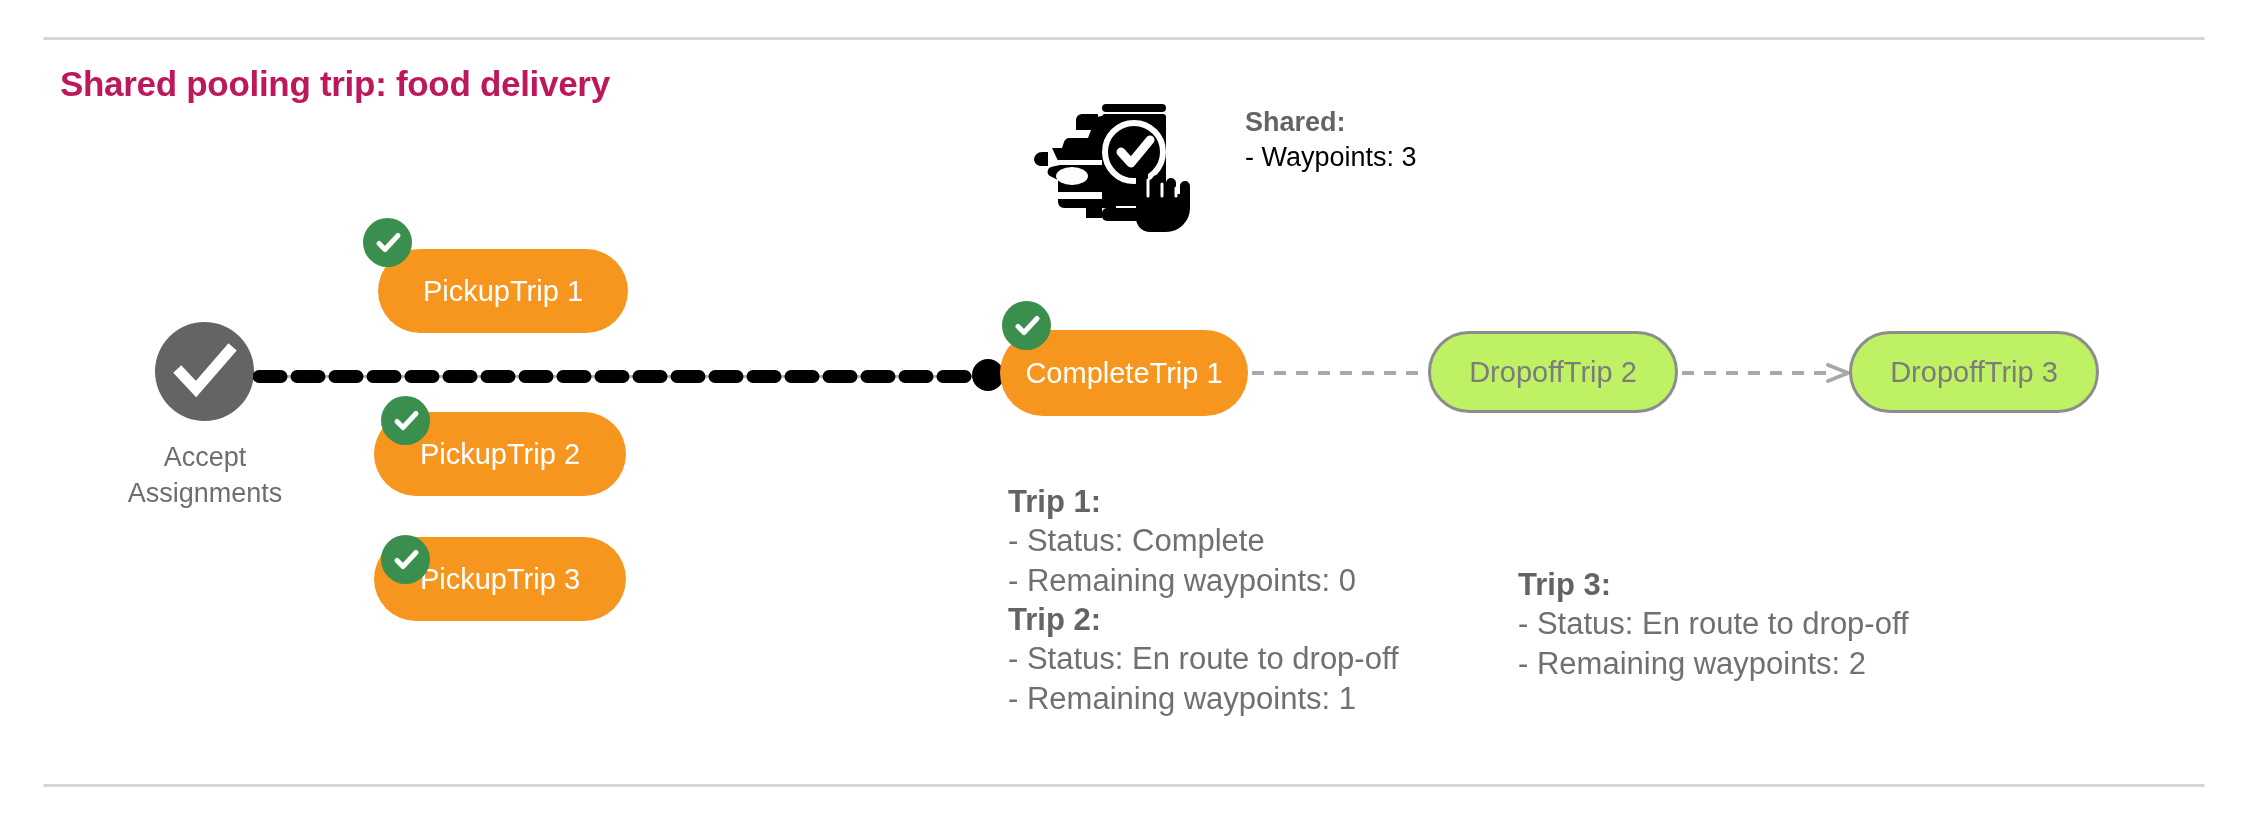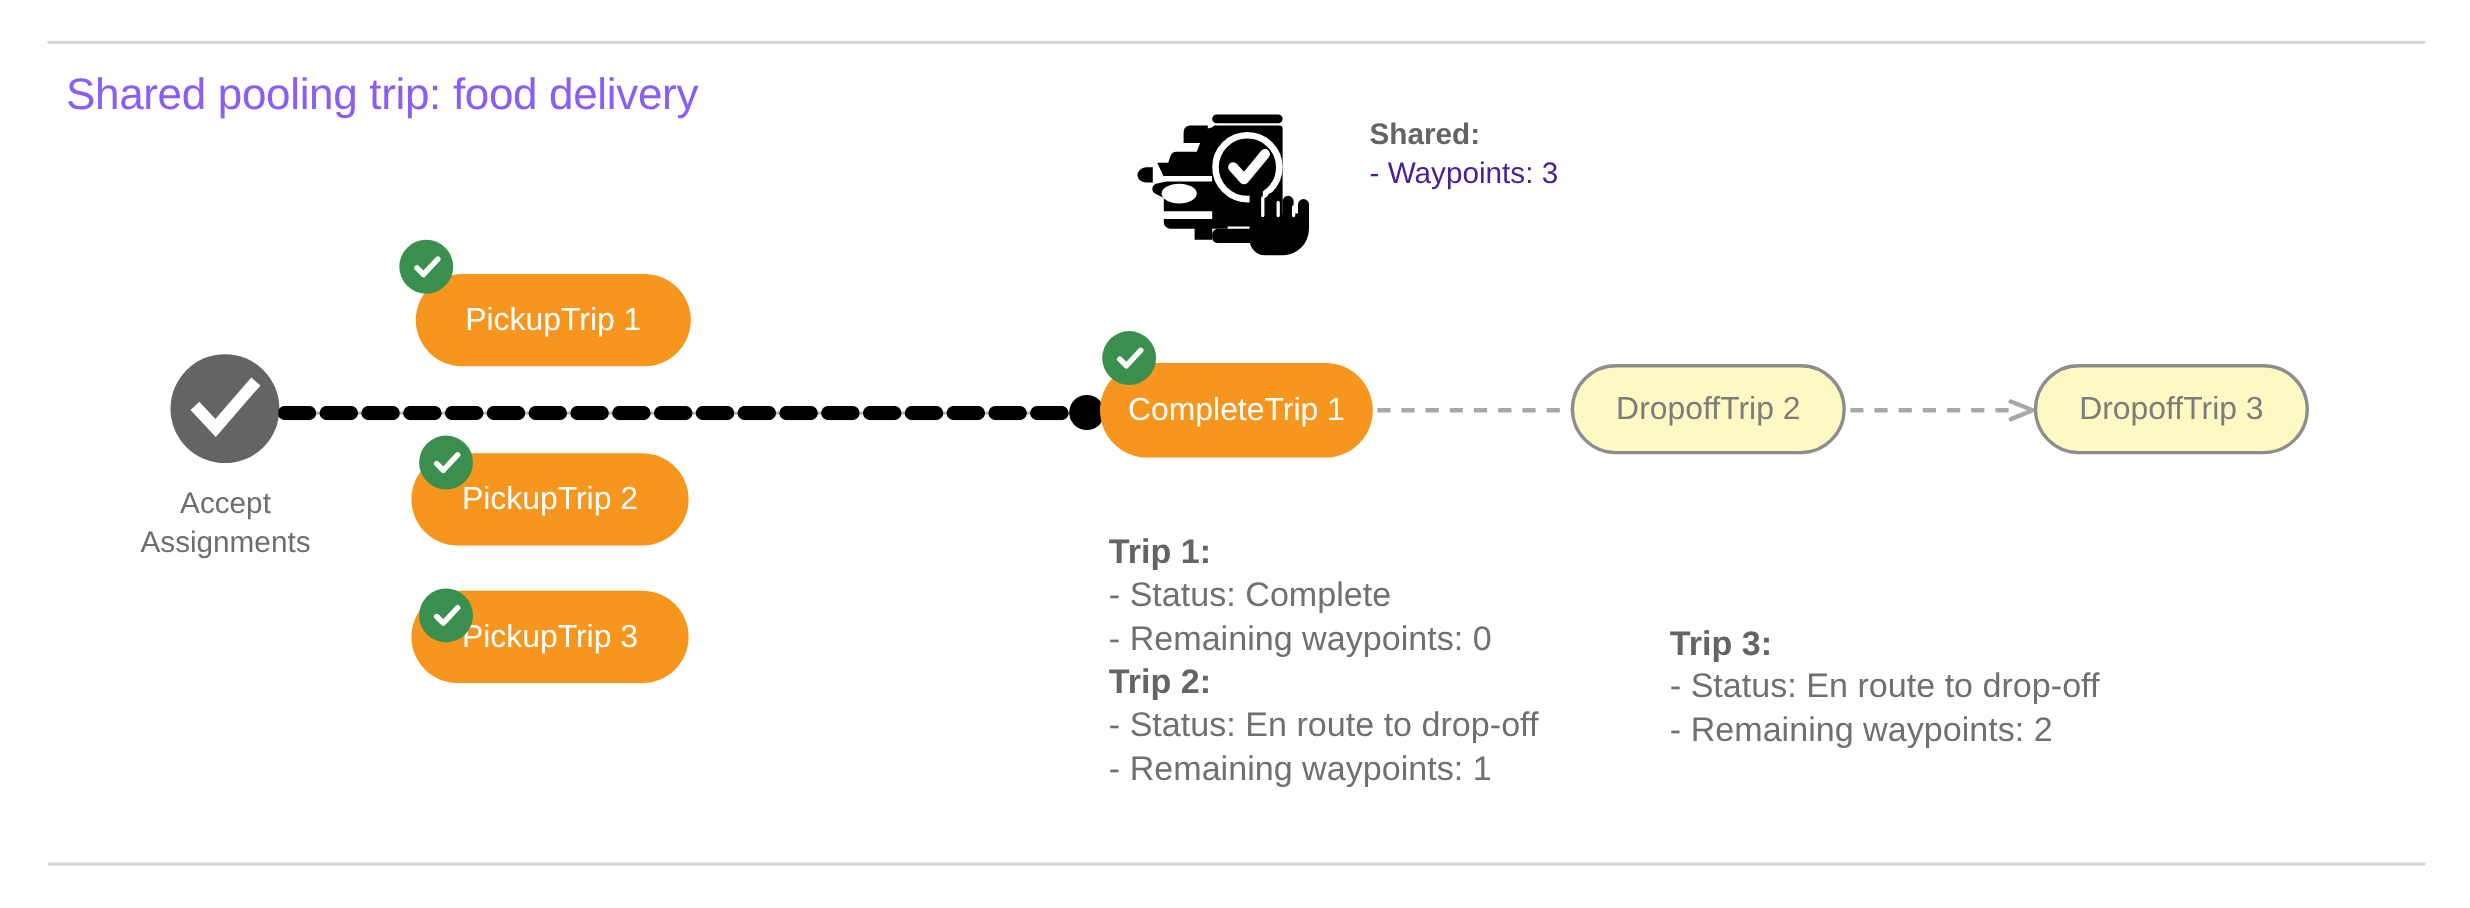--- a/index.html
+++ b/index.html
@@ -26,23 +26,23 @@
     border-radius: 2px;
   }
   .rule.top { top: 37px; }
   .rule.bottom { top: 784px; }
 
   
   .page-title {
     position: absolute;
     left: 60px;
     top: 64px;
-    font-size: 40px;
-    font-weight: normal;
-    color: #8b5cf6;
+    font-size: 35px;
+    font-weight: bold;
+    color: #be185d;
     letter-spacing: -0.3px;
     white-space: nowrap;
   }
 
   
   .vehicle-icon {
     position: absolute;
     left: 1028px;
     top: 88px;
     width: 168px;
@@ -56,21 +56,21 @@
     line-height: 1.28;
     white-space: nowrap;
   }
   .vehicle-info .lbl {
     font-size: 27px;
     font-weight: bold;
     color: #646464;
   }
   .vehicle-info .val {
     font-size: 27px;
-    color: #4c1d95;
+    color: #000000;
   }
 
   
   .accept-node {
     position: absolute;
     left: 155px;
     top: 322px;
     width: 99px;
     height: 99px;
     border-radius: 50%;
@@ -114,21 +114,21 @@
     display: flex;
     align-items: center;
     justify-content: center;
     box-sizing: border-box;
   }
   .pill.solid {
     background: #f6961e;
     color: #ffffff;
   }
   .pill.outline {
-    background: #fef9c3;
+    background: #bef264;
     border: 3px solid #8d8d8d;
     color: #7c7c7c;
   }
   .pill .line {
     font-size: 29px;
     line-height: 1.2;
     white-space: nowrap;
   }
   .pill.solid .line { font-weight: 500; }
 

